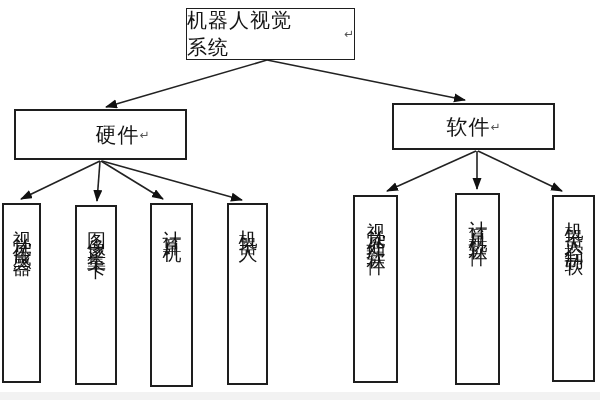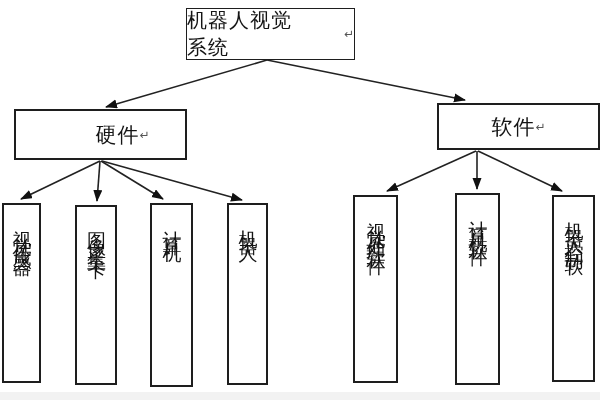--- a/index.html
+++ b/index.html
@@ -61,21 +61,21 @@
   <div class="node hnode root" style="left:186px;top:8px;width:169px;height:52px;">
     <span>机器人视觉系统</span>
       <span class="mark">↵</span>
   </div>
 
   <div class="node hnode" style="left:14px;top:109px;width:173px;height:51px;padding-left:44px;">
     <span>硬件</span>
       <span class="mark">↵</span>
   </div>
 
-  <div class="node hnode" style="left:392px;top:103px;width:163px;height:47px;margin-left:45px;">
+  <div class="node hnode" style="left:392px;top:103px;width:163px;height:47px;">
     <span>软件</span>
       <span class="mark">↵</span>
   </div>
 
   <div class="node leaf" style="left:2px;top:203px;width:39px;height:180px;">
     <div class="vtext"><span>视觉传感器</span><span class="mark">↵</span></div>
   </div>
 
   <div class="node leaf" style="left:75px;top:205px;width:42px;height:180px;">
     <div class="vtext"><span>图像采集卡</span><span class="mark">↵</span></div>

